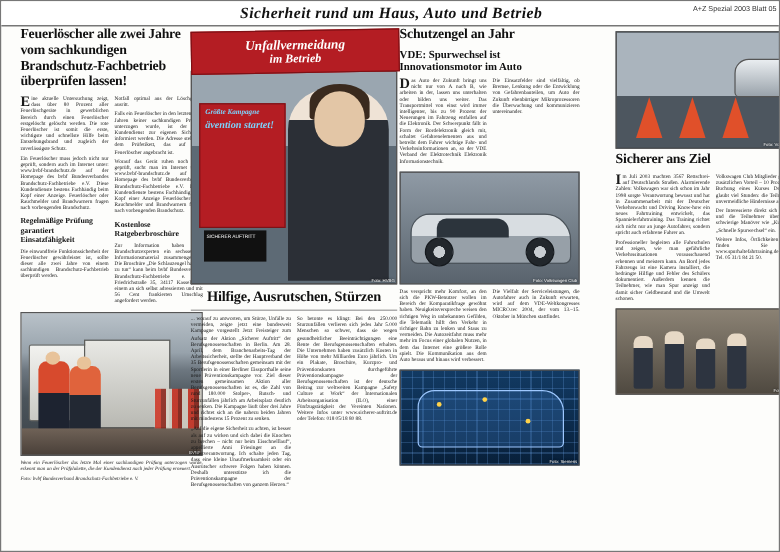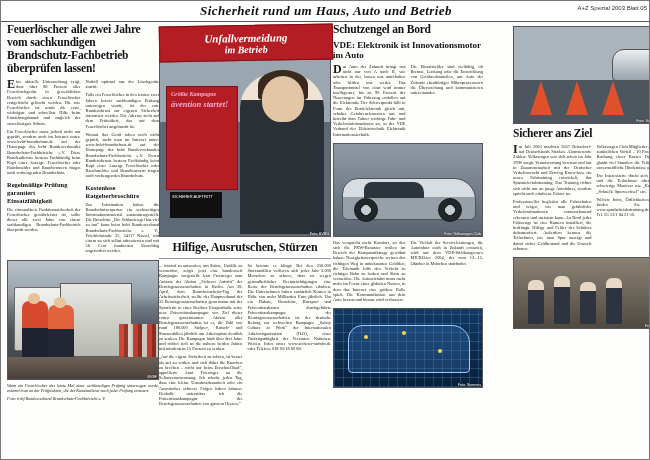--- a/index.html
+++ b/index.html
@@ -31,21 +31,21 @@
     font-size:13px;letter-spacing:.4px;
     color:#111;
   }
   .masthead-ref{
     position:absolute;right:4px;top:4px;
     font-size:6px;color:#333;
     font-family:"Liberation Sans", sans-serif;
   }
   
   .col{position:absolute;top:22px;box-sizing:border-box;}
-  .c1{left:6px;width:152px;}
+  .c1{left:16px;width:152px;}
   .c2{left:158px;width:172px;}
   .c3{left:332px;width:150px;}
   .c4{left:512px;width:162px;}
 
   h1.head{
     font-size:11.5px;line-height:13px;font-weight:bold;
     margin:0 0 4px 0;letter-spacing:-.2px;
   }
   h2.sub{
     font-size:9px;line-height:10px;font-weight:bold;
@@ -141,21 +141,21 @@
     position:absolute;right:26px;top:16px;width:42px;height:46px;
     background:#e3c6a6;border-radius:50% 50% 44% 44%;
   }
   .camp-hair{
     position:absolute;right:22px;top:10px;width:50px;height:30px;
     background:#3a2a1e;border-radius:50% 50% 10% 10%;
   }
   .camp-poster{
     position:absolute;left:6px;top:26px;width:72px;height:104px;
     background:#b41d23;border:1px solid #7c1217;
-    color:#f9a8d4;padding:4px;box-sizing:border-box;
+    color:#7dd3fc;padding:4px;box-sizing:border-box;
   }
   .camp-poster .l1{font-size:6px;line-height:7px;font-weight:bold;font-style:italic;}
   .camp-poster .l2{font-size:8.5px;line-height:9px;font-weight:bold;font-style:italic;margin-top:2px;}
   .camp-badge{
     position:absolute;left:10px;bottom:18px;width:52px;height:26px;
     background:#111;color:#fff;font-size:4px;line-height:5px;
     padding:2px;box-sizing:border-box;
     font-family:"Liberation Sans", sans-serif;
   }
   
@@ -306,22 +306,22 @@
         <p class="body">... worauf zu antworten, um Stürze, Unfälle zu vermeiden, zeigte jetzt eine bundesweit Kampagne vorgestellt Jetzt Freisteiger zum Aufsatz der Aktion „Sicherer Auftritt“ der Berufsgenossenschaften in Berlin. Am 28. April, dem Branchenarbeits-Tag der Arbeitssicherheit, stellte der Hauptverband der 35 Berufsgenossenschaften gemeinsam mit der Sportlerin in einer Berliner Eissporthalle seine neue Präventionskampagne vor. Ziel dieser ersten gemeinsamen Aktion aller Berufsgenossenschaften ist es, die Zahl von rund 180.000 Stolper-, Rutsch- und Sturzunfällen jährlich am Arbeitsplatz deutlich zu senken. Die Kampagne läuft über drei Jahre und richtet sich an die nahezu beiden Jahren mit mindestens 15 Prozent zu senken.</p>
         <p class="body">„Auf die eigene Sicherheit zu achten, ist besser als auf zu wirken und sich dabei die Knochen zu brechen – nicht nur beim Eisschnelllauf“, appellierte Anni Friesinger an die Selbstverantwortung. Ich schalte jeden Tag, dass eine kleine Unaufmerksamkeit oder ein Ausrutscher schwere Folgen haben können. Deshalb unterstütze ich die Präventionskampagne der Berufsgenossenschaften von ganzem Herzen.“</p>
       </div>
       <div>
         <p class="body">So betonte es klingt: Bei den 250.000 Sturzunfällen verlieren sich jedes Jahr 5.000 Menschen so schwer, dass sie wegen gesundheitlicher Beeinträchtigungen eine Rente der Berufsgenossenschaften erhalten. Die Unternehmen haben zusätzlich Kosten in Höhe von mehr Milliarden Euro jährlich. Um ein Plakate, Broschüre, Kurzpro- und Präventionskarten durchgeführte Präventionskampagne der Berufsgenossenschaften ist der deutsche Beitrag zur weltweiten Kampagne „Safety Culture at Work“ der Internationalen Arbeitsorganisation (ILO), einer Fünfzugstätigkeit der Vereinten Nationen. Weitere Infos unter www.sicherer-auftritt.de oder Telefon: 018 05/18 80 88.</p>
       </div>
     </div>
   </div>
 
   <div class="col c3">
-    <h1 class="head">Schutzengel an Bord</h1>
-    <h2 class="sub">VDE: Elektronik ist Innovationsmotor im Auto</h2>
+    <h1 class="head">Schutzengel an Jahr</h1>
+    <h2 class="sub">VDE: Spurwechsel ist Innovationsmotor im Auto</h2>
 
     <div class="two-sub">
       <div>
         <p class="body dropcap">Das Auto der Zukunft bringt uns nicht nur von A nach B, wie arbeiten in der, lassen uns unterhalten oder bilden uns weiter. Das Transportmittel von einst wird immer intelligenter, bis zu 90 Prozent der Neuerungen im Fahrzeug entfallen auf die Elektronik. Der Schwerpunkt fällt in Form der Bordelektronik gleich mit, schaltet Gefahrenelementen aus und betreibt dem Fahrer wichtige Fahr- und Verkehrsinformationen an, so der VDE Verband der Elektrotechnik Elektronik Informationstechnik.</p>
       </div>
       <div>
         <p class="body">Die Einsatzfelder sind vielfältig, ob Bremse, Lenkung oder die Entwicklung von Gefahrenbauteilen, um Auto der Zukunft ebenbürtiger Mikroprozessoren die Überwachung und kommunizieren untereinander.</p>
       </div>
     </div>
 

